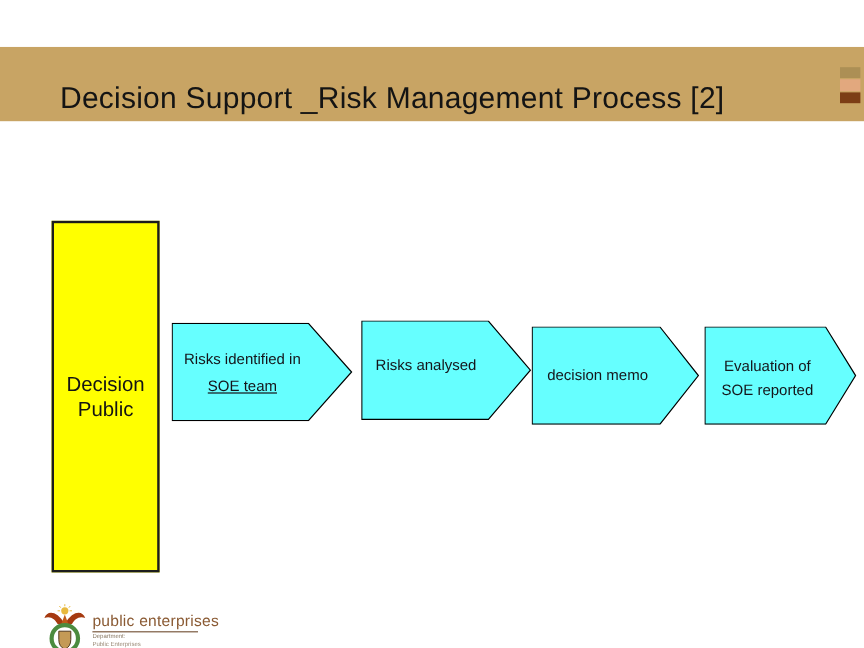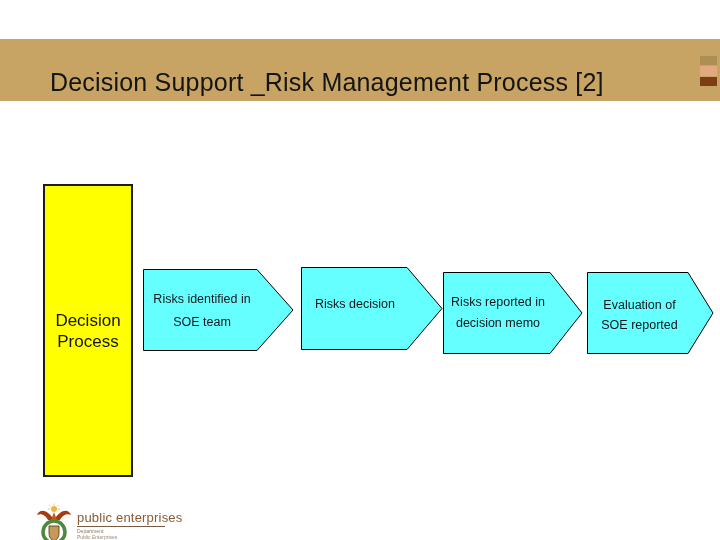--- a/index.html
+++ b/index.html
@@ -26,21 +26,21 @@
   }
   .side-box .lbl{font-size:17px;line-height:21px;color:#141414;}
 
   
   .shape{position:absolute;}
   .shape svg{display:block;}
   .step-text{
     position:absolute;display:flex;flex-direction:column;align-items:center;justify-content:center;
     text-align:left;font-size:12.5px;line-height:18px;color:#15151a;
   }
-  .step-text .gap{margin-top:5px;}
+  .step-text .gap{margin-top:5px;text-decoration:underline;}
 
   
   .emblem{position:absolute;left:35px;top:464px;width:38px;height:46px;}
   .logo-text{position:absolute;left:77px;top:472px;width:120px;}
   .logo-brand{font-size:13px;line-height:13px;color:#8A5A33;letter-spacing:0.2px;white-space:nowrap;}
   .logo-rule{width:88px;border-top:1px solid #7a5a40;margin:2px 0 2px 0;height:0;}
   .logo-small{font-size:5px;line-height:5px;color:#8a7a66;margin-top:1px;white-space:nowrap;}
   .logo-small.name{color:#9a8a76;}
   .logo-republic{font-size:5.5px;line-height:6px;color:#4f4a44;font-weight:bold;margin-top:1px;
     letter-spacing:0.3px;white-space:nowrap;}
@@ -51,49 +51,48 @@
 <div class="slide">
 
   <div class="header">
     <div class="title">Decision Support _Risk Management Process [2]</div>
   </div>
   <div class="accent khaki"></div>
   <div class="accent peach"></div>
   <div class="accent brown"></div>
 
   <div class="side-box">
-    <div class="lbl">Decision Process</div>
+    <div class="lbl">Decision Public</div>
   </div>
 
   <div class="shape" style="left:143px;top:230px;">
     <svg width="151" height="82" viewBox="0 0 151 82">
       <polygon points="0.5,0.5 114,0.5 150,41 114,81.5 0.5,81.5" fill="#66FFFF" stroke="#000000" stroke-width="1"></polygon>
     </svg>
   </div>
   <div class="step-text" style="left:145px;top:230px;width:114px;height:82px;">
     <span>Risks identified in</span>
     <span class="gap">SOE team</span>
   </div>
 
   <div class="shape" style="left:301px;top:228px;">
     <svg width="142" height="83" viewBox="0 0 142 83">
       <polygon points="0.5,0.5 106,0.5 141,41.5 106,82.5 0.5,82.5" fill="#66FFFF" stroke="#000000" stroke-width="1"></polygon>
     </svg>
   </div>
   <div class="step-text" style="left:302px;top:228px;width:106px;height:83px;padding-bottom:10px;box-sizing:border-box;">
-    <span>Risks decision</span>
+    <span>Risks analysed</span>
   </div>
 
   <div class="shape" style="left:443px;top:233px;">
     <svg width="140" height="82" viewBox="0 0 140 82">
       <polygon points="0.5,0.5 107,0.5 139,41 107,81.5 0.5,81.5" fill="#66FFFF" stroke="#000000" stroke-width="1"></polygon>
     </svg>
   </div>
   <div class="step-text" style="left:444px;top:233px;width:108px;height:82px;line-height:21px;">
-    <span>Risks reported in</span>
     <span>decision memo</span>
   </div>
 
   <div class="shape" style="left:587px;top:233px;">
     <svg width="127" height="82" viewBox="0 0 127 82">
       <polygon points="0.5,0.5 101,0.5 126,41 101,81.5 0.5,81.5" fill="#66FFFF" stroke="#000000" stroke-width="1"></polygon>
     </svg>
   </div>
   <div class="step-text" style="left:588px;top:233px;width:103px;height:86px;line-height:20px;">
     <span>Evaluation of</span>

